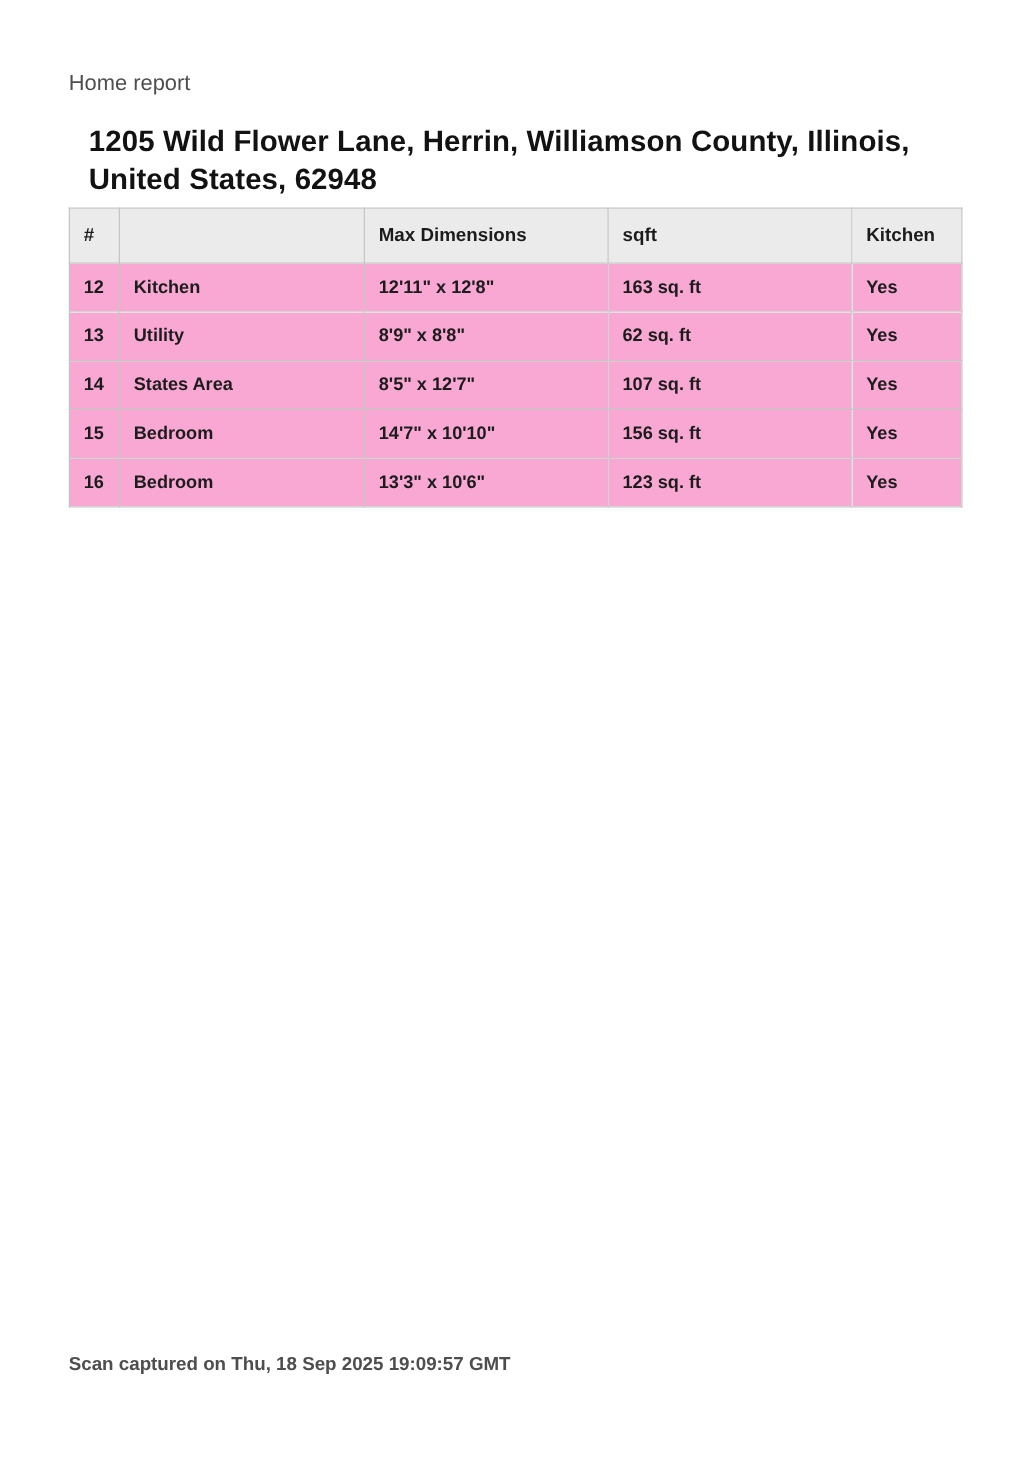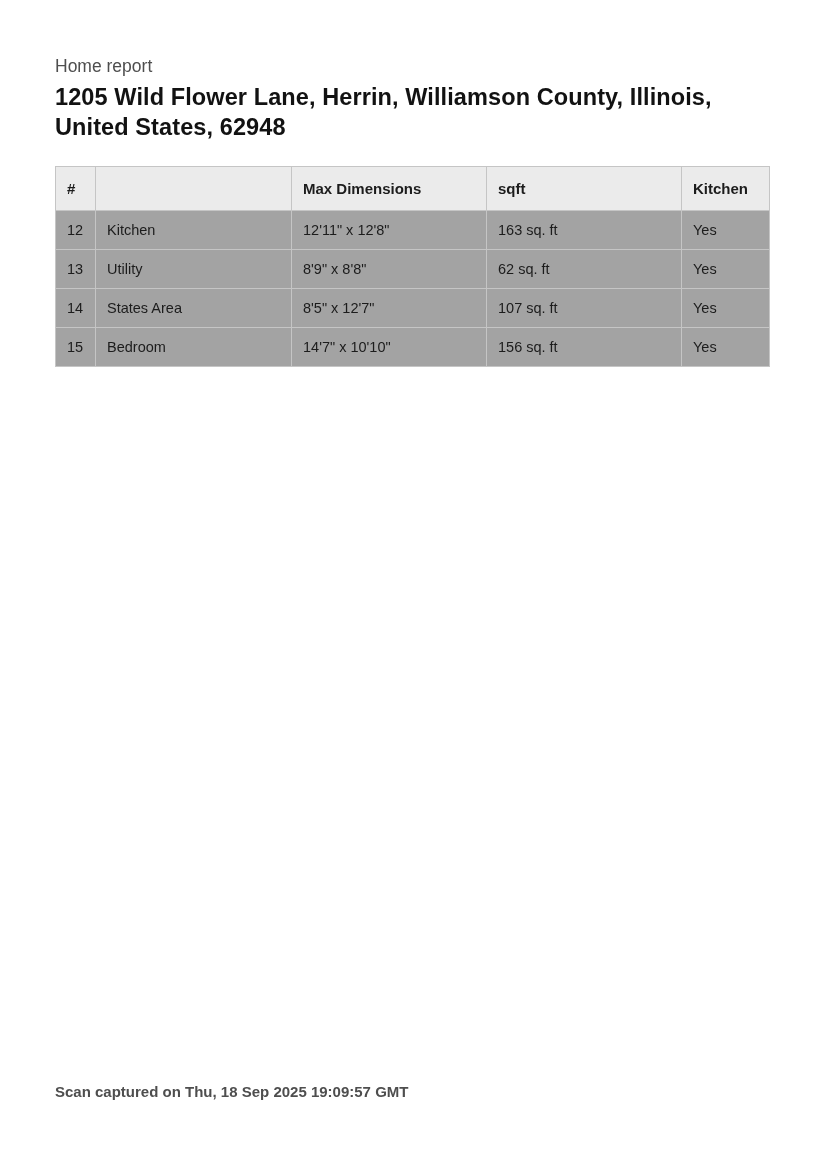--- a/index.html
+++ b/index.html
@@ -27,21 +27,21 @@
     font-size: 17.5px;
     line-height: 22px;
     font-weight: 400;
     color: #4e4e4e;
   }
   .address-title {
     position: absolute;
     left: 55px;
     top: 82px;
     width: 700px;
-    margin: 0;
+    margin: 16px;
     font-size: 23.5px;
     line-height: 30px;
     font-weight: 700;
     color: #121212;
     letter-spacing: 0.1px;
   }
   table.rooms {
     position: absolute;
     left: 55px;
     top: 166px;
@@ -58,24 +58,24 @@
     white-space: nowrap;
   }
   .rooms thead th {
     background: #ebebeb;
     height: 43px;
     font-size: 15px;
     font-weight: 600;
     color: #1c1c1c;
   }
   .rooms tbody td {
-    background: #a3a3a3;
+    background: #f9a8d4;
     height: 38px;
     font-size: 14.5px;
-    font-weight: 400;
+    font-weight: 700;
     color: #1c1c1c;
   }
   .col-num      { width: 40px; }
   .col-room     { width: 196px; }
   .col-dims     { width: 195px; }
   .col-sqft     { width: 195px; }
   .col-included { width: 88px; }
   .scan-caption {
     position: absolute;
     left: 55px;
@@ -134,18 +134,25 @@
     <td>107 sq. ft</td>
     <td>Yes</td>
   </tr>
         <tr>
     <td>15</td>
     <td>Bedroom</td>
     <td>14'7" x 10'10"</td>
     <td>156 sq. ft</td>
     <td>Yes</td>
   </tr>
+        <tr>
+    <td>16</td>
+    <td>Bedroom</td>
+    <td>13'3" x 10'6"</td>
+    <td>123 sq. ft</td>
+    <td>Yes</td>
+  </tr>
       </tbody>
   </table>
 
   <div class="scan-caption">Scan captured on Thu, 18 Sep 2025 19:09:57 GMT</div>
 
 </div>
 
 </body></html>

